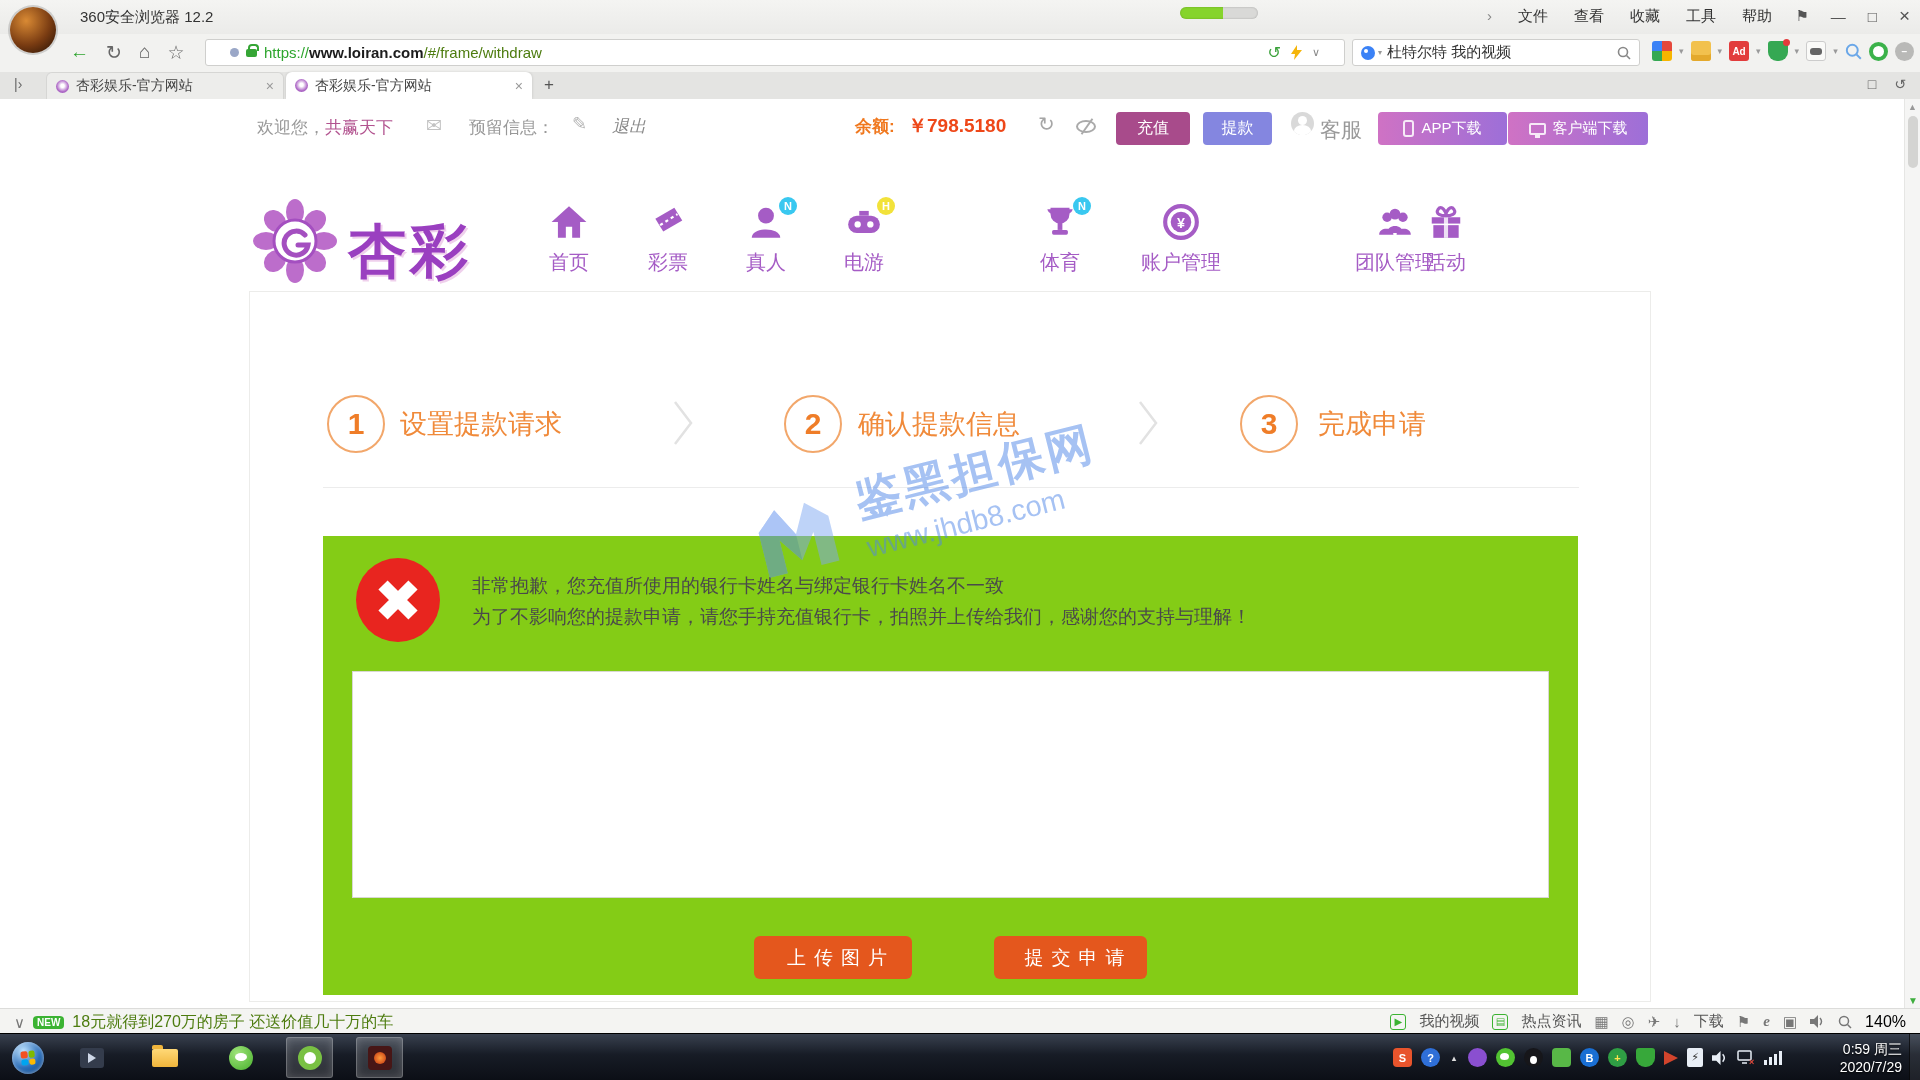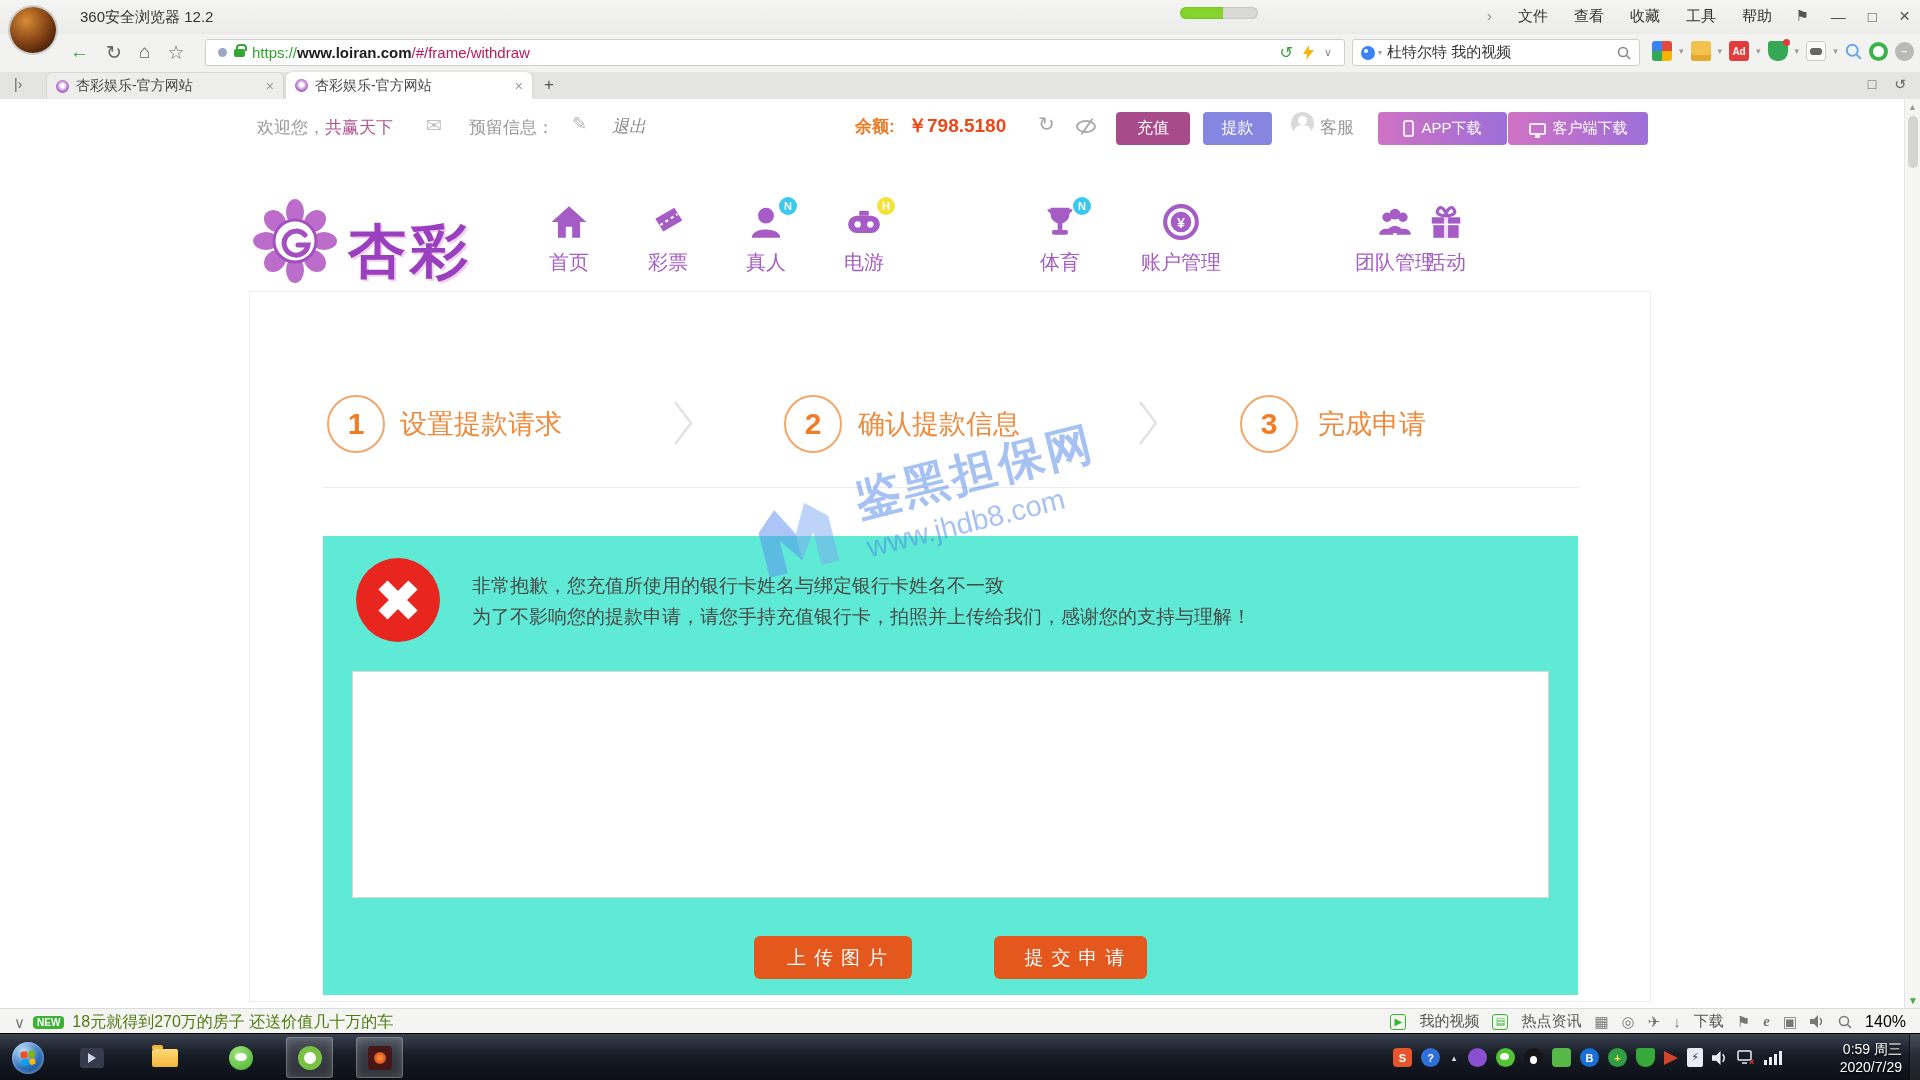--- a/index.html
+++ b/index.html
@@ -9,27 +9,27 @@
   .avatar{position:absolute;left:10px;top:7px;width:46px;height:46px;border-radius:50%;background:radial-gradient(circle at 35% 30%,#d98a34,#7a3c12 55%,#200e04);z-index:30;box-shadow:0 0 0 2px rgba(0,0,0,.15)}
   .title-text{position:absolute;left:80px;top:8px;font-size:15px;color:#333}
   .speed-pill{position:absolute;left:1180px;top:7px;width:78px;height:12px;border-radius:6px;background:linear-gradient(90deg,#86d42c 0 55%,#d9d9d7 55%);box-shadow:inset 0 0 2px rgba(0,0,0,.25)}
   .menubar{position:absolute;right:148px;top:7px;display:flex;gap:26px;font-size:15px;color:#333}
   .menubar .chev{color:#888}
   .winbtns{position:absolute;right:10px;top:5px;display:flex;gap:22px;font-size:15px;color:#555;align-items:center}
   
   .toolbar{position:absolute;left:0;top:34px;width:1920px;height:38px;background:#f2f2f0}
   .navbtns{position:absolute;left:70px;top:7px;display:flex;gap:17px;font-size:19px;color:#666}
   .navbtns .back{color:#2ea52e;font-weight:bold}
-  .addressbar{position:absolute;left:205px;top:5px;width:1140px;height:27px;background:#fff;border:1px solid #cfcfcd;border-radius:3px;display:flex;align-items:center;padding:0 12px;font-size:15px}
+  .addressbar{position:absolute;left:205px;top:5px;width:1140px;height:27px;background:#fff;border:1px solid #cfcfcd;border-radius:3px;display:flex;align-items:center;padding:0 24px;font-size:15px}
   .sitedot{width:9px;height:9px;border-radius:50%;background:#9aa7c7;margin-right:7px}
   .lock{width:11px;height:8px;background:#35a535;border-radius:2px;position:relative;margin-right:7px}
   .lock:before{content:"";position:absolute;top:-5px;left:2px;width:7px;height:5px;border:2px solid #35a535;border-bottom:none;border-radius:4px 4px 0 0}
   .scheme{color:#2da52d}
   .host{color:#1c1c1c;font-weight:bold}
-  .path{color:#be185d;flex:1}
+  .path{color:#4d7c0f;flex:1}
   .urlicons{display:flex;align-items:center;gap:10px;color:#888}
   .urlicons .swap{color:#3aa13a;font-size:16px}
   .searchbox{position:absolute;left:1352px;top:5px;width:288px;height:27px;background:#fff;border:1px solid #cfcfcd;border-radius:3px;display:flex;align-items:center;padding:0 8px;font-size:15px;color:#333}
   .paw{width:14px;height:14px;border-radius:50%;background:#3b82f6;margin-right:3px;position:relative}
   .paw:after{content:"";position:absolute;left:3px;top:3px;width:4px;height:4px;border-radius:50%;background:#fff}
   .searchtext{flex:1;color:#333}
   .exts{position:absolute;left:1652px;top:7px;display:flex;gap:7px;align-items:center}
   .ext{width:20px;height:20px;border-radius:3px;display:flex;align-items:center;justify-content:center;font-size:10px;color:#fff;font-weight:bold}
   .ext-grid{background:conic-gradient(#e5483c 0 25%,#f7b500 0 50%,#35a853 0 75%,#3b82f6 0)}
   .ext-note{background:#f2c14e;box-shadow:inset 0 -6px 0 #e4a92c}
@@ -64,21 +64,21 @@
   .ba-value{position:absolute;left:908px;top:14px;font-size:19px;color:#ee4718;font-weight:bold}
   .ba-refresh{position:absolute;left:1038px;top:13px;font-size:20px;color:#a6a6a6}
   .eye{position:absolute;left:1076px;top:21px;width:20px;height:13px;border:2px solid #aaa;border-radius:50%}
   .eye:after{content:"";position:absolute;left:8px;top:-5px;width:2px;height:19px;background:#aaa;transform:rotate(35deg)}
   .hbtn{position:absolute;top:13px;height:33px;border-radius:4px;color:#fff;font-size:16px;display:flex;align-items:center;justify-content:center;gap:7px}
   .btn-charge{left:1116px;width:74px;background:#a84b8b}
   .btn-withdraw{left:1203px;width:69px;background:#8486e0}
   .svc-ic{position:absolute;left:1291px;top:13px;width:23px;height:23px;border-radius:50%;background:#d9d9d9;overflow:hidden}
   .svc-ic:before{content:"";position:absolute;left:7px;top:4px;width:9px;height:9px;border-radius:50%;background:#fff}
   .svc-ic:after{content:"";position:absolute;left:3px;top:13px;width:17px;height:12px;border-radius:50% 50% 0 0;background:#fff}
-  .svc-t{position:absolute;left:1320px;top:17px;font-size:17px;color:#999}
+  .svc-t{position:absolute;left:1320px;top:17px;font-size:21px;color:#999}
   .btn-app{left:1378px;width:129px;background:linear-gradient(90deg,#cf72c4,#9d6fd8);font-size:15px}
   .btn-client{left:1508px;width:140px;background:linear-gradient(90deg,#cf72c4,#9d6fd8);font-size:15px}
   .ic-phone{width:11px;height:17px;border:2px solid rgba(255,255,255,.85);border-radius:3px}
   .ic-mon{width:17px;height:12px;border:2px solid rgba(255,255,255,.85);border-radius:2px;position:relative}
   .ic-mon:after{content:"";position:absolute;left:4px;bottom:-5px;width:5px;height:3px;background:rgba(255,255,255,.85)}
   
   .logo{position:absolute;left:253px;top:100px;width:84px;height:84px}
   .logotext{position:absolute;left:348px;top:114px;font-size:58px;font-weight:bold;color:#9a3fc0;letter-spacing:4px;text-shadow:2px 2px 0 rgba(210,120,200,.35)}
   .nav-item{position:absolute;top:104px;width:120px;transform:translateX(-50%);text-align:center}
   .nav-ic{position:relative;display:inline-block;width:38px;height:38px}
@@ -86,21 +86,21 @@
   .nav-label{margin-top:4px;font-size:20px;color:#a55cc5;white-space:nowrap}
   .badge{position:absolute;top:-6px;right:-12px;width:18px;height:18px;border-radius:50%;font-size:11px;font-weight:bold;display:flex;align-items:center;justify-content:center}
   .badge-n{background:#39c8f0;color:#fff}
   .badge-h{background:#f2e23a;color:#fff}
   
   .card{position:absolute;left:249px;top:192px;width:1402px;height:711px;background:#fff;border:1px solid #ececea}
   .stepc{position:absolute;top:103px;width:58px;height:58px;border:2px solid #f2a76b;border-radius:50%;display:flex;align-items:center;justify-content:center;font-size:30px;font-weight:bold;color:#ef7d28}
   .stepl{position:absolute;top:114px;font-size:27px;color:#f08a3a;white-space:nowrap}
   .stepchev{position:absolute;top:106px}
   .divider{position:absolute;left:73px;top:195px;width:1256px;height:1px;background:#ececec}
-  .gpanel{position:absolute;left:73px;top:244px;width:1255px;height:459px;background:#5eead4}
+  .gpanel{position:absolute;left:73px;top:244px;width:1255px;height:459px;background:#84cc16}
   .erric{position:absolute;left:33px;top:22px;width:84px;height:84px}
   .errtext{position:absolute;left:149px;top:34px;font-size:19px;color:#4a4a4a;line-height:31px}
   .upbox{position:absolute;left:29px;top:135px;width:1197px;height:227px;background:#fff;border:1px solid #d8d8d2}
   .obtn{position:absolute;top:400px;height:43px;background:#e4571d;border-radius:6px;color:#fff;font-size:19px;letter-spacing:8px;display:flex;align-items:center;justify-content:center;padding-left:16px}
   .btn-upload{left:431px;width:158px}
   .btn-submit{left:671px;width:153px}
   
   .wm{position:absolute;left:740px;top:356px;display:flex;align-items:center;gap:14px;transform:rotate(-14deg);opacity:.5;pointer-events:none}
   .wm .cn{font-size:46px;font-weight:bold;color:#4f86e8;letter-spacing:3px}
   .wm .url{font-size:29px;color:#4f86e8}

